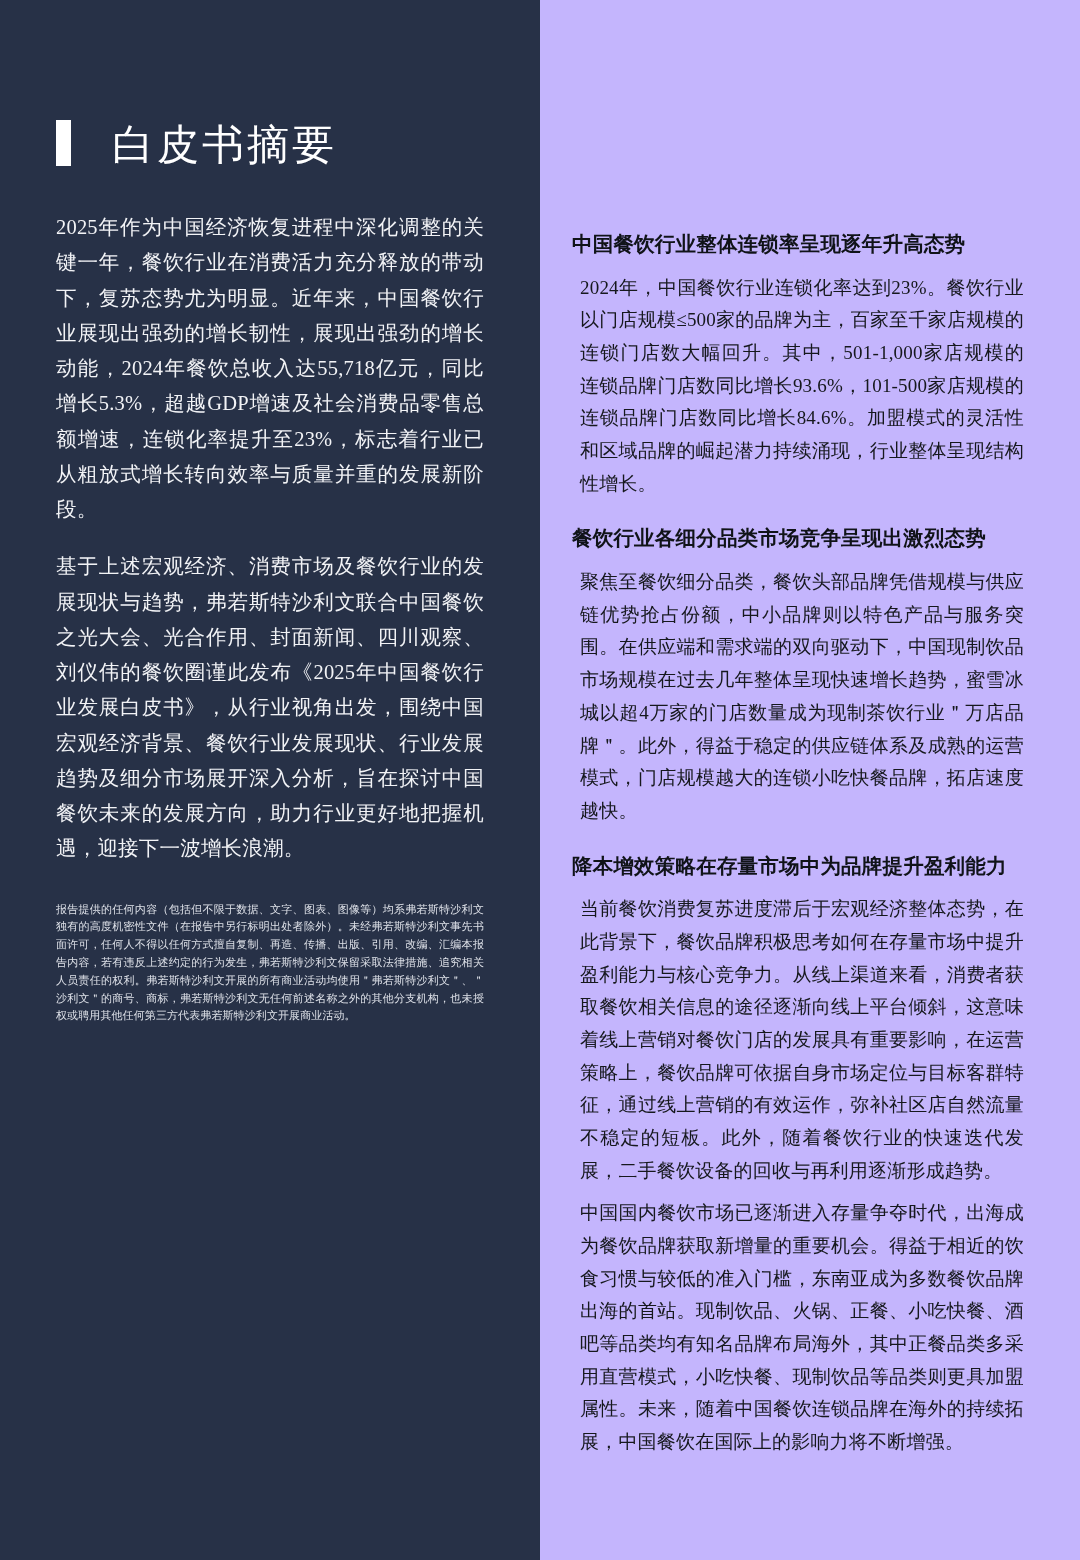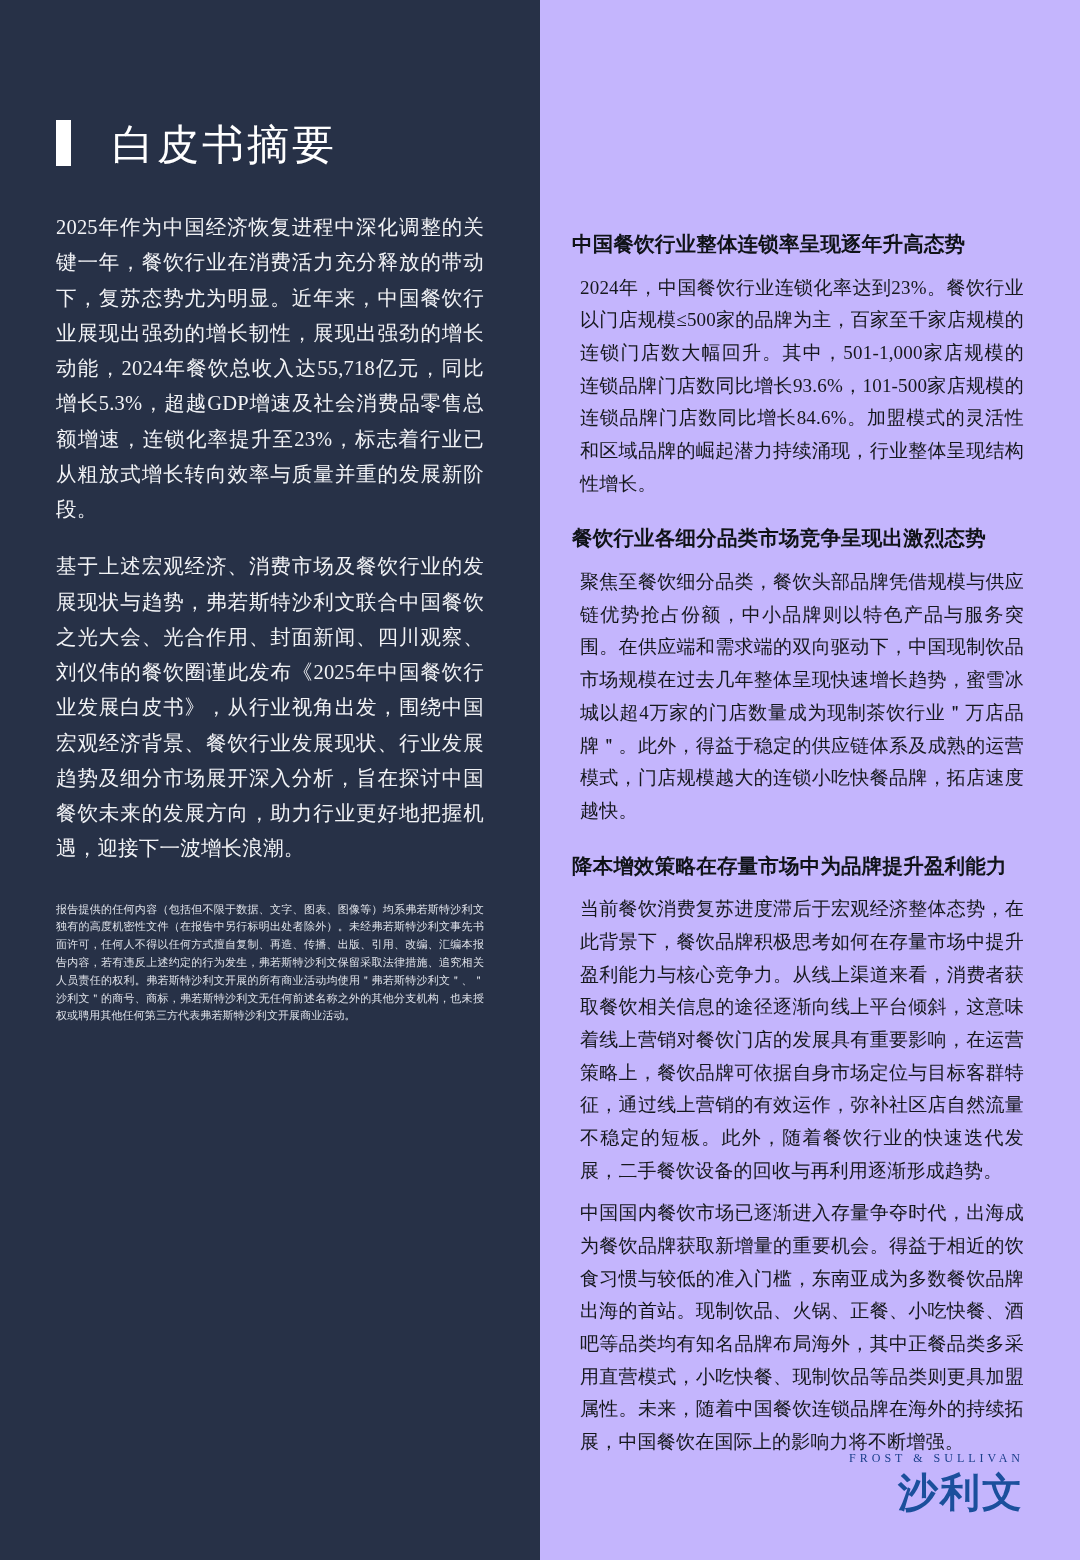--- a/index.html
+++ b/index.html
@@ -141,19 +141,15 @@
     <p class="sec-para">2024年，中国餐饮行业连锁化率达到23%。餐饮行业以门店规模≤500家的品牌为主，百家至千家店规模的连锁门店数大幅回升。其中，501-1,000家店规模的连锁品牌门店数同比增长93.6%，101-500家店规模的连锁品牌门店数同比增长84.6%。加盟模式的灵活性和区域品牌的崛起潜力持续涌现，行业整体呈现结构性增长。</p>
 
     <h2 class="sec-head spaced">餐饮行业各细分品类市场竞争呈现出激烈态势</h2>
     <p class="sec-para">聚焦至餐饮细分品类，餐饮头部品牌凭借规模与供应链优势抢占份额，中小品牌则以特色产品与服务突围。在供应端和需求端的双向驱动下，中国现制饮品市场规模在过去几年整体呈现快速增长趋势，蜜雪冰城以超4万家的门店数量成为现制茶饮行业＂万店品牌＂。此外，得益于稳定的供应链体系及成熟的运营模式，门店规模越大的连锁小吃快餐品牌，拓店速度越快。</p>
 
     <h2 class="sec-head spaced">降本增效策略在存量市场中为品牌提升盈利能力</h2>
     <p class="sec-para">当前餐饮消费复苏进度滞后于宏观经济整体态势，在此背景下，餐饮品牌积极思考如何在存量市场中提升盈利能力与核心竞争力。从线上渠道来看，消费者获取餐饮相关信息的途径逐渐向线上平台倾斜，这意味着线上营销对餐饮门店的发展具有重要影响，在运营策略上，餐饮品牌可依据自身市场定位与目标客群特征，通过线上营销的有效运作，弥补社区店自然流量不稳定的短板。此外，随着餐饮行业的快速迭代发展，二手餐饮设备的回收与再利用逐渐形成趋势。</p>
 
     <p class="sec-para">中国国内餐饮市场已逐渐进入存量争夺时代，出海成为餐饮品牌获取新增量的重要机会。得益于相近的饮食习惯与较低的准入门槛，东南亚成为多数餐饮品牌出海的首站。现制饮品、火锅、正餐、小吃快餐、酒吧等品类均有知名品牌布局海外，其中正餐品类多采用直营模式，小吃快餐、现制饮品等品类则更具加盟属性。未来，随着中国餐饮连锁品牌在海外的持续拓展，中国餐饮在国际上的影响力将不断增强。</p>
 
-    <div class="logo-block">
-      <div class="logo-en">FROST  &amp;  SULLIVAN</div>
-      <div class="logo-cn">沙利文</div>
-    </div>
 
   </div>
 </div>
 
 </body></html>

